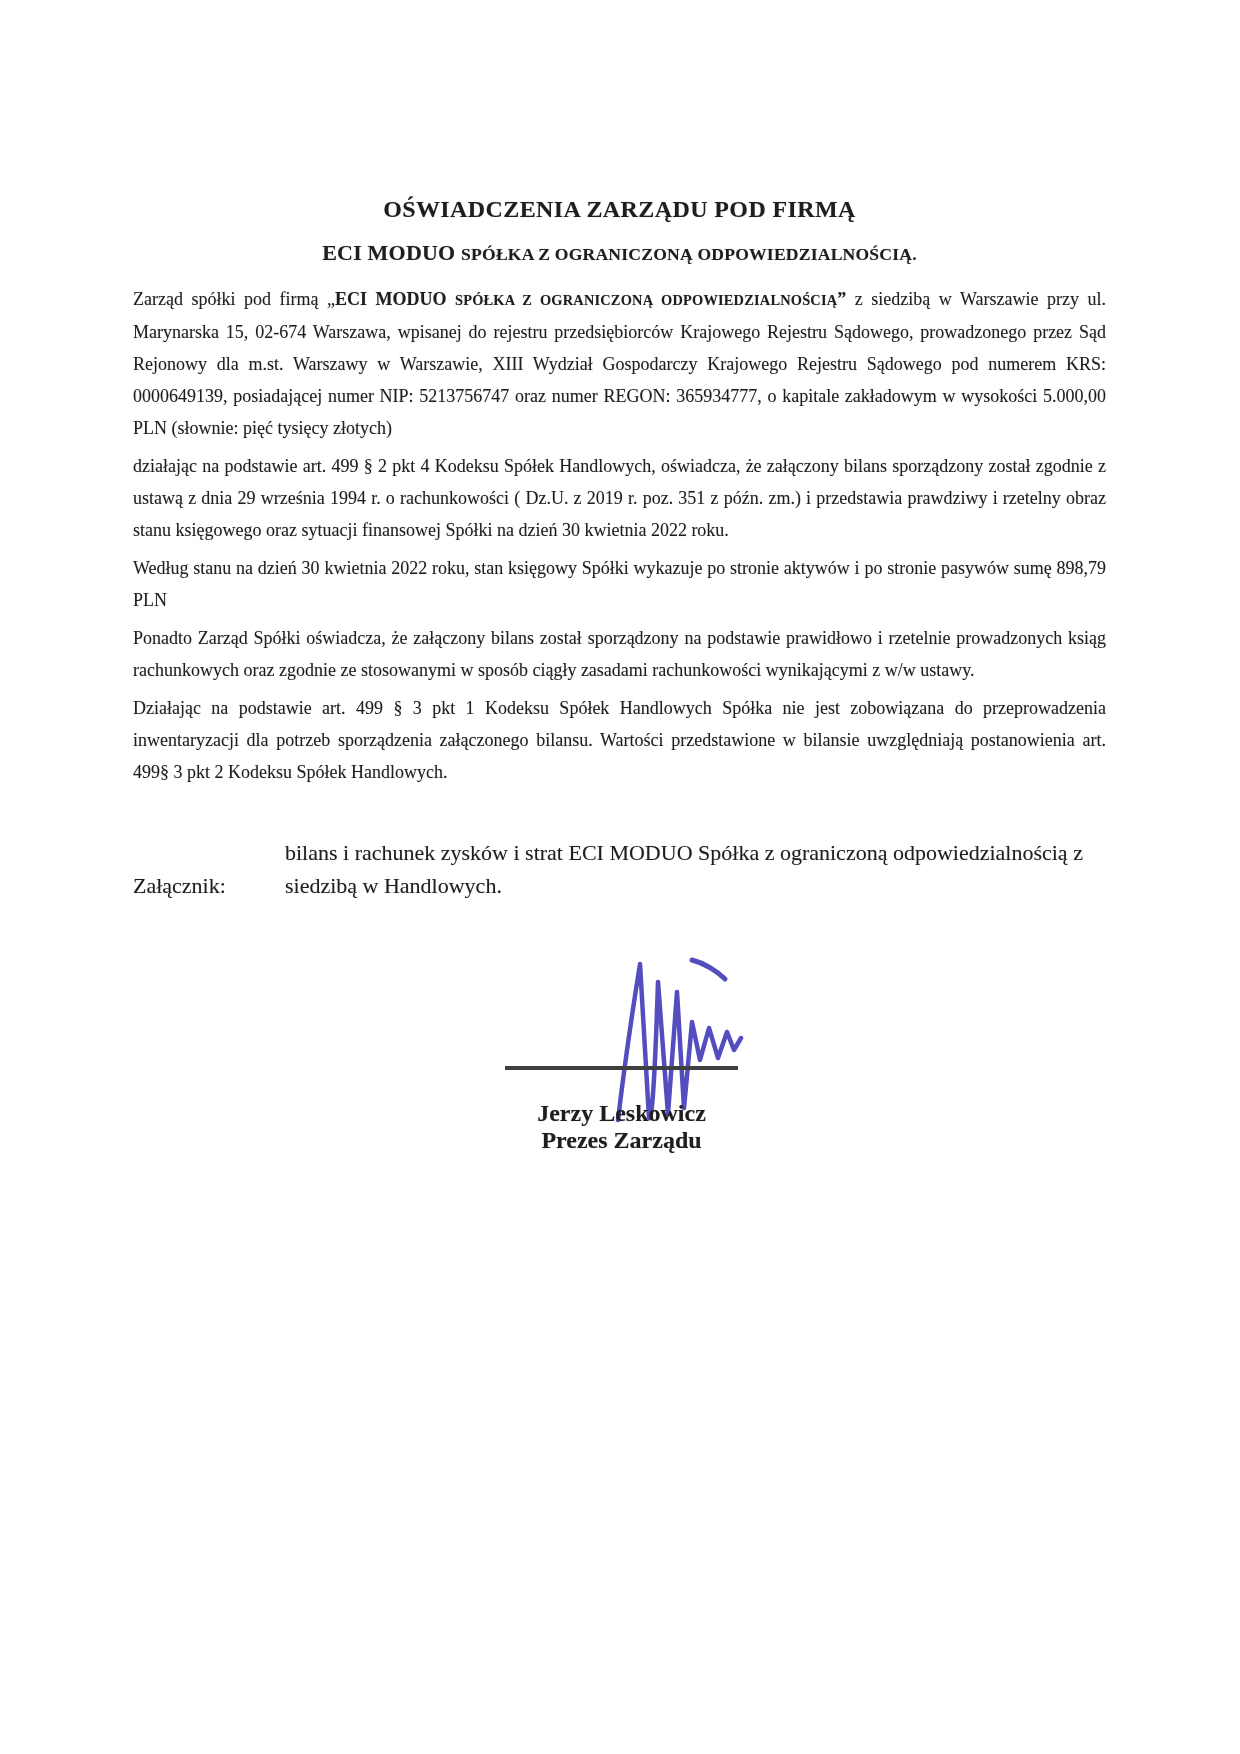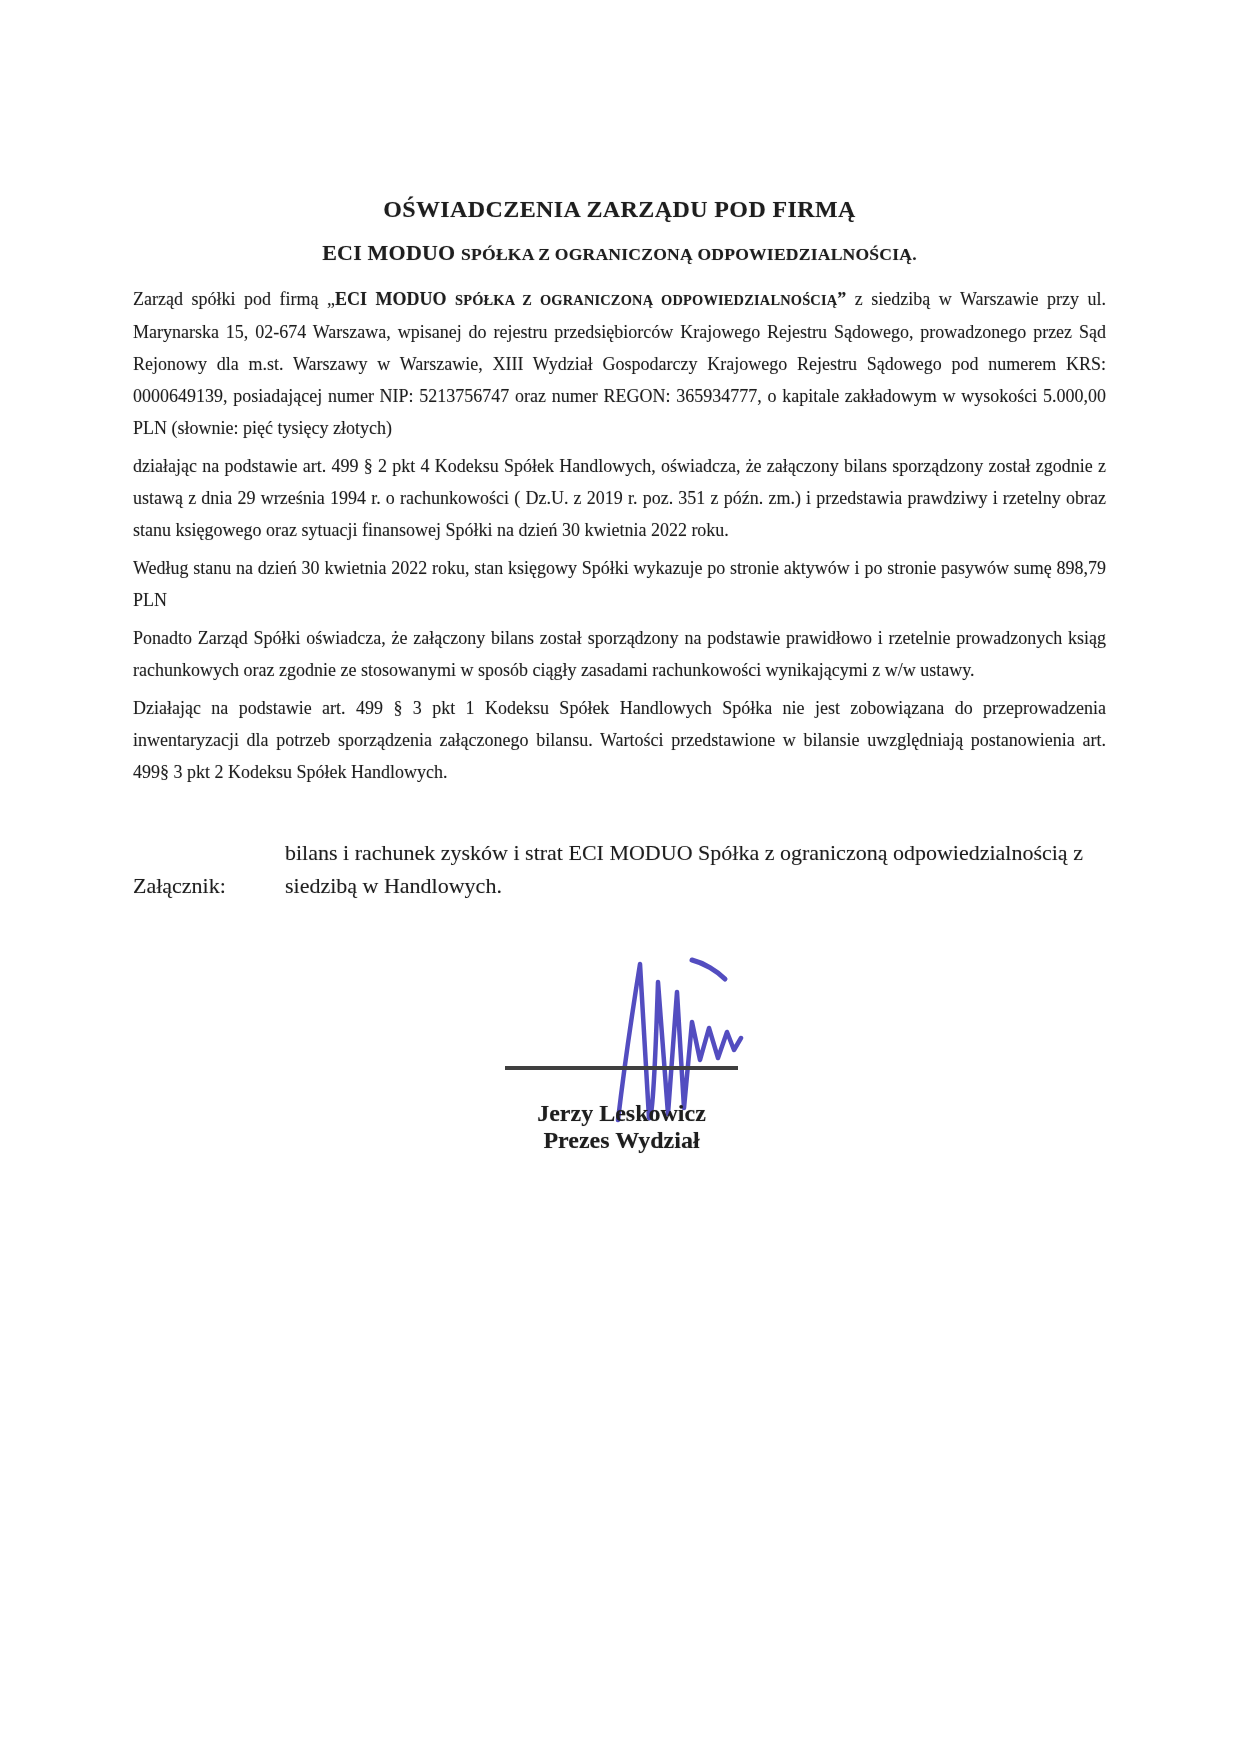--- a/index.html
+++ b/index.html
@@ -80,14 +80,14 @@
 
   <svg class="ink" viewBox="0 0 300 200" xmlns="http://www.w3.org/2000/svg">
     <path d="M148 190 C152 156 161 90 170 34 L179 188 C181 190 184 176 188 52 L198 184 L207 62 L214 178 L222 92 L230 130 L239 98 L248 128 L257 102 L264 120 L271 108" fill="none" stroke-width="4.5" stroke-linecap="round" stroke-linejoin="round" opacity="0.95" stroke="#4a43bd"></path>
     <path d="M222 30 C234 33 247 41 255 49" fill="none" stroke-width="5" stroke-linecap="round" opacity="0.95" stroke="#4a43bd"></path>
   </svg>
 
   <div class="sigline"></div>
 
   <div class="signame">Jerzy Leskowicz</div>
 
-  <div class="sigrole">Prezes Wydział</div>
+  <div class="sigrole">Prezes Zarządu</div>
 </div>
 
 </body></html>

